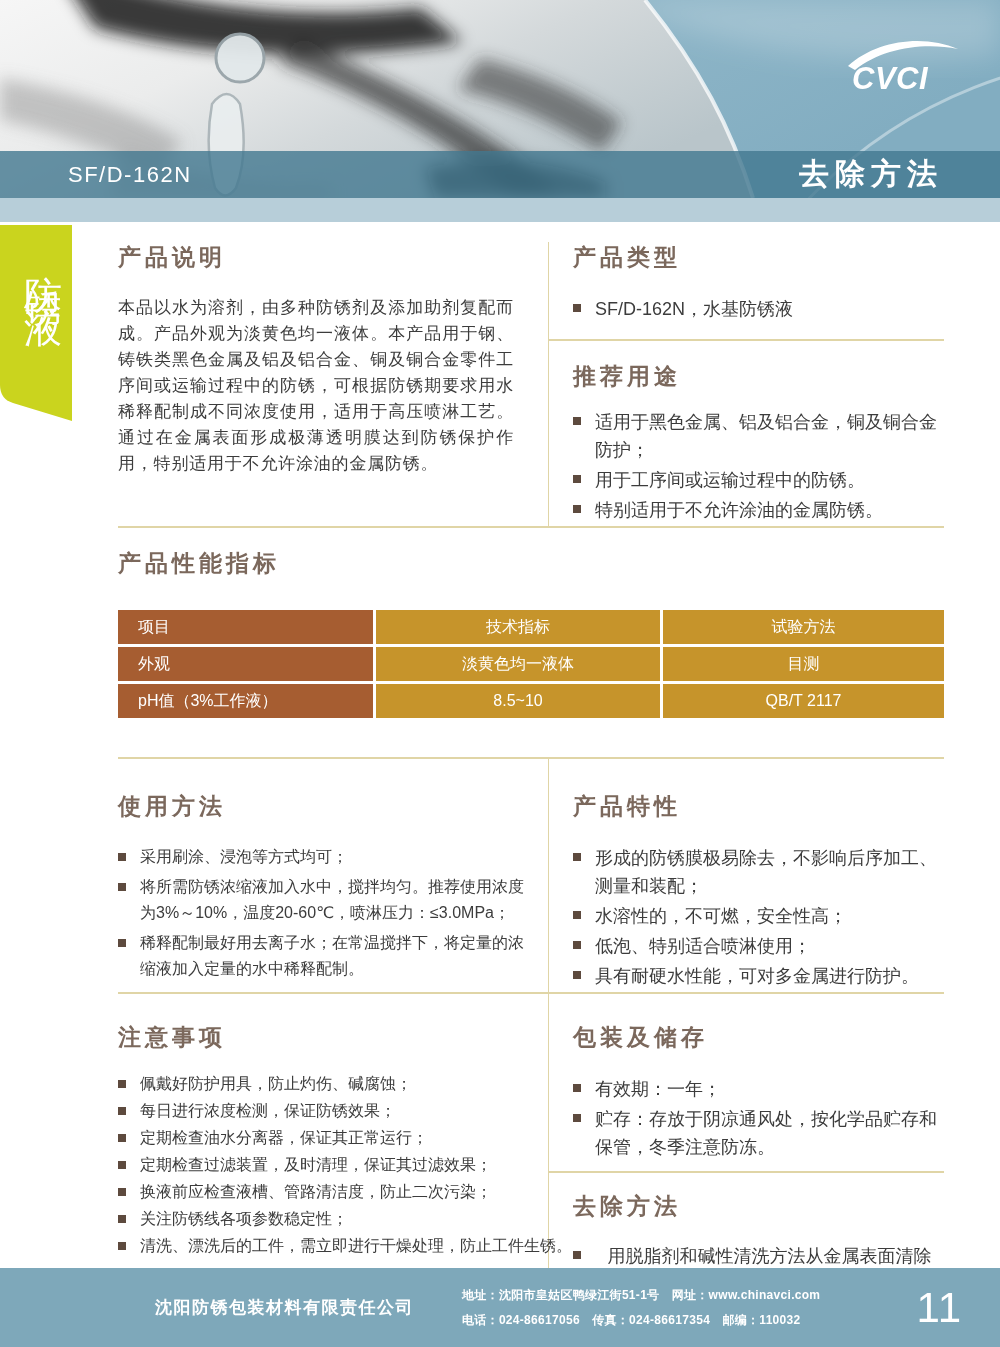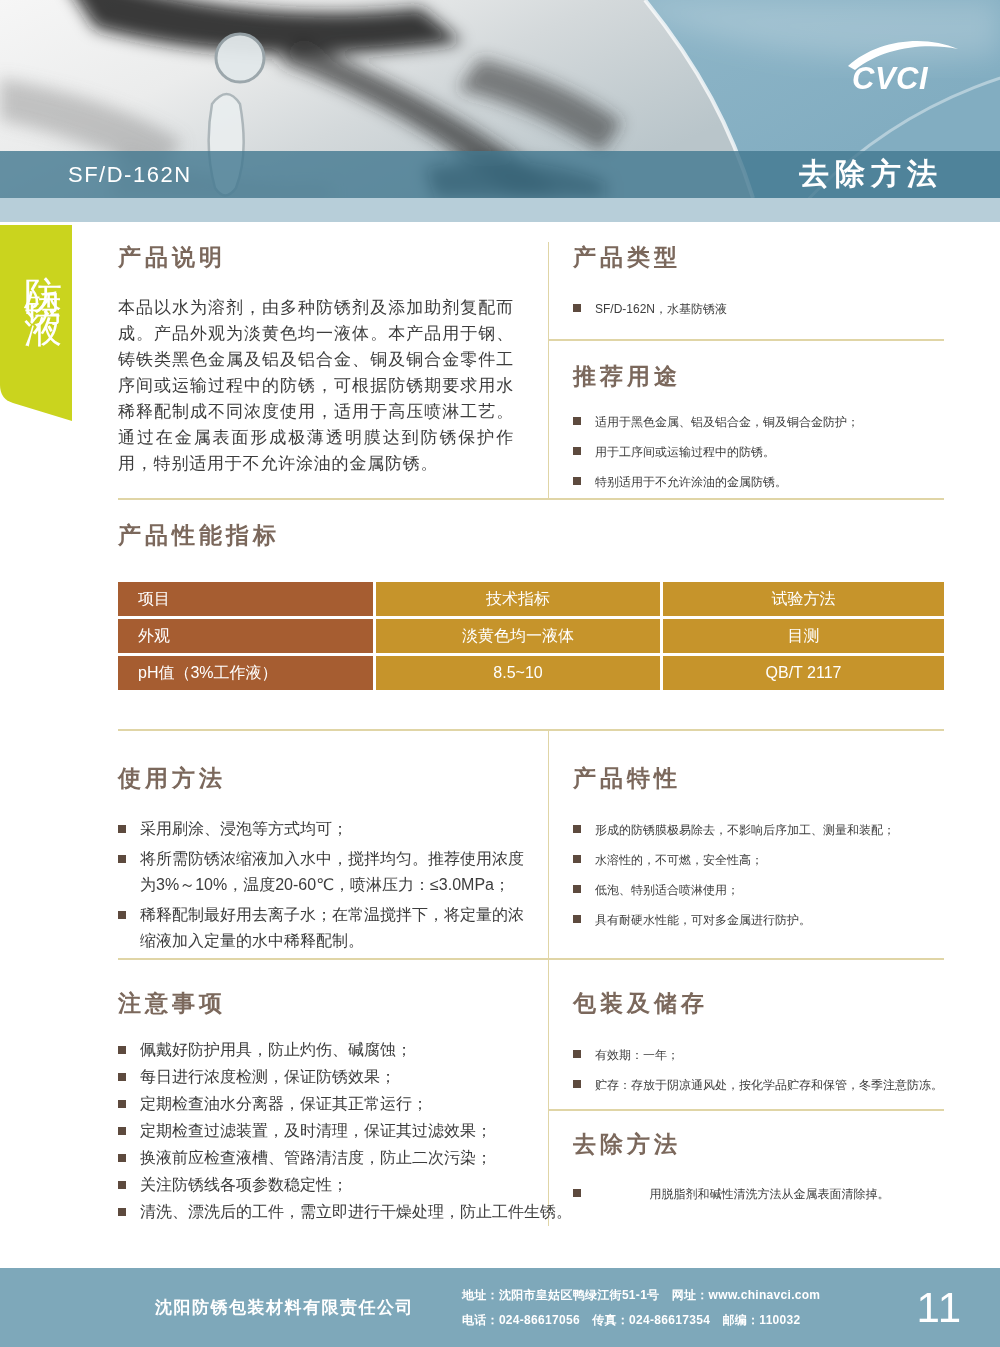--- a/index.html
+++ b/index.html
@@ -35,21 +35,21 @@
   .col-right { flex:1; border-left:1px solid var(--line-tan,#e0d5a6); padding-left:24px; }
 
   .row-a { margin-top:20px; min-height:248px; }
   .row-a .col-left p { margin-top:22px; width:396px; font-size:17px; line-height:26px;
       letter-spacing:0.8px; color:var(--body-text,#3c3c3c); text-align:justify; }
   ul.blist { list-style:none; margin-top:22px; }
   ul.blist li { position:relative; padding-left:22px; font-size:16px; line-height:26px;
       margin-bottom:4px; color:var(--body-text,#3c3c3c); }
   ul.blist li::before { content:""; position:absolute; left:0; top:9px; width:8px; height:8px;
       background:var(--bullet-brown,#5d4a3e); }
-  .col-right ul.blist li { font-size:12px; line-height:28px; margin-bottom:2px; }
+  .col-right ul.blist li { font-size:18px; line-height:28px; margin-bottom:2px; }
   .row-a .col-right .hline-r { margin-top:16px; }
   .row-a .col-right h2.sec2 { margin-top:20px; }
   .row-a .col-right ul.uses { margin-top:16px; }
 
   .perf { padding-top:20px; }
   .perf table { margin-top:28px; border-collapse:separate; border-spacing:3px; margin-left:-3px;
       width:832px; table-layout:fixed; }
   .perf th, .perf td { height:34px; color:#fff; font-size:16px; font-weight:normal; text-align:center; }
   .perf .c1 { width:255px; background:var(--table-brown,#a65d31); text-align:left; padding-left:20px; }
   .perf .c2 { width:284px; background:var(--table-gold,#c6942b); }

